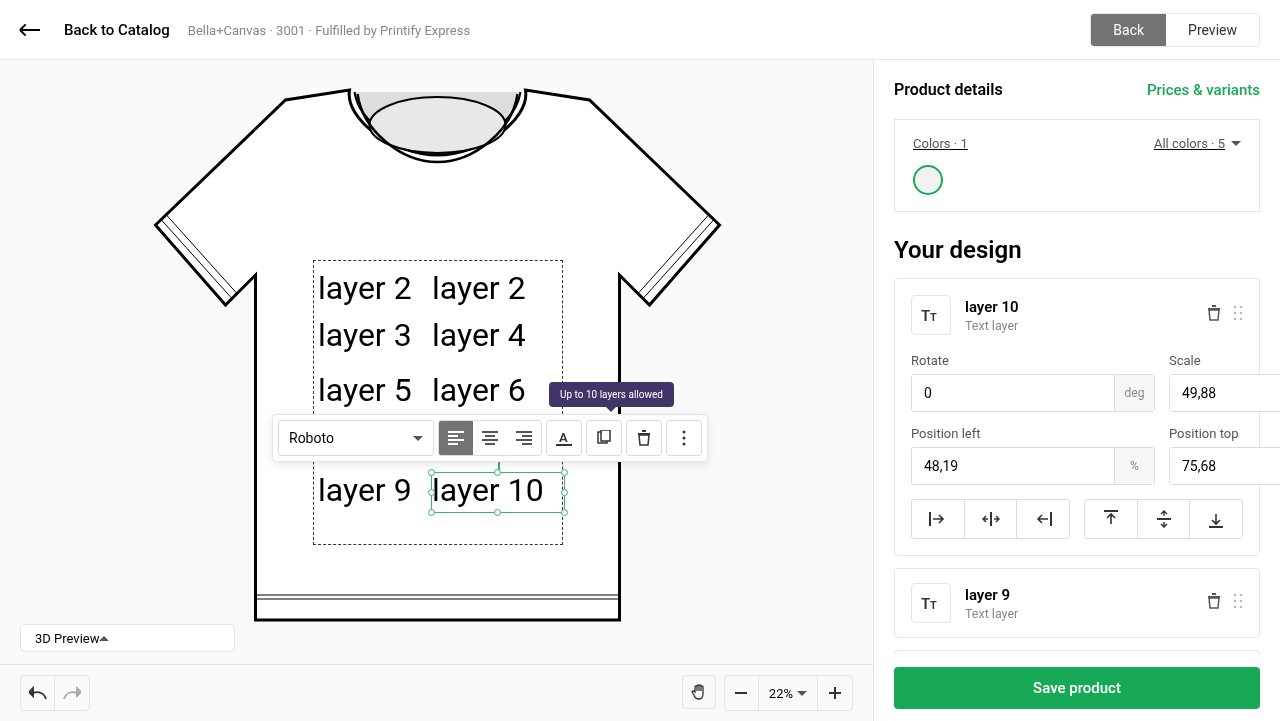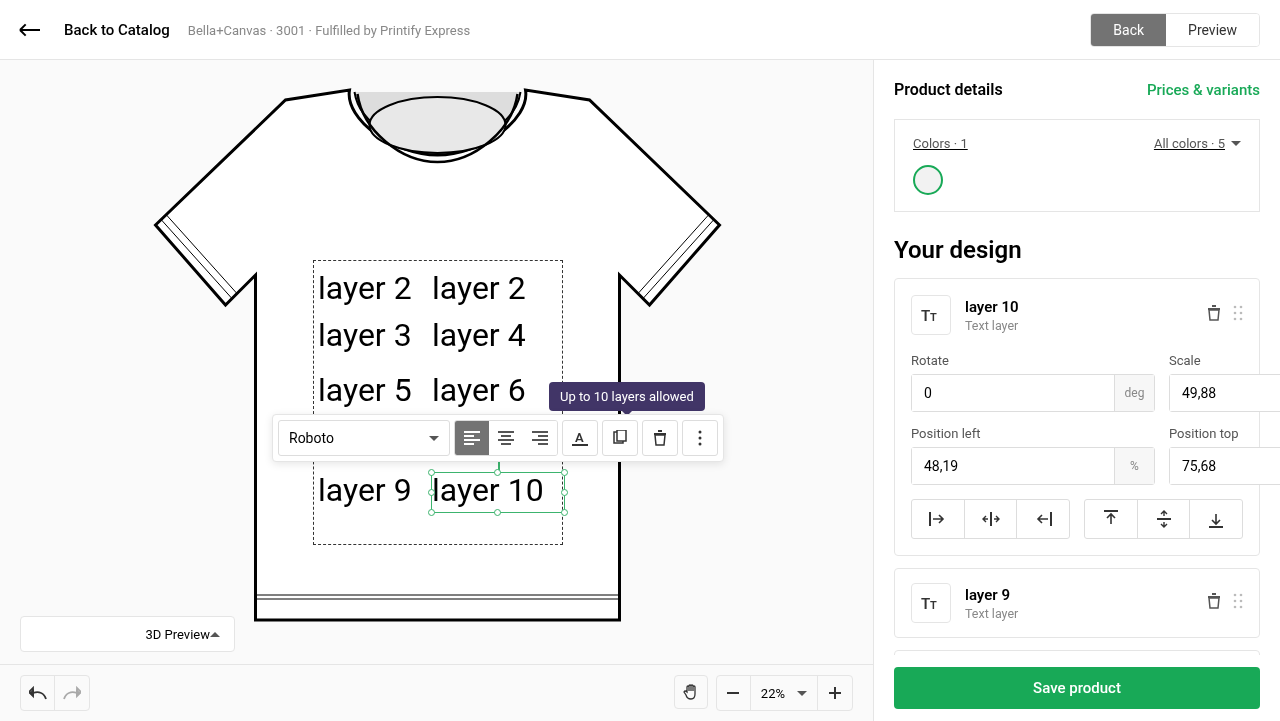--- a/index.html
+++ b/index.html
@@ -24,40 +24,40 @@
 .print-area { position: absolute; left: 313px; top: 200px; width: 250px; height: 285px; border: 1.5px dashed #333; }
 .layer-text { position: absolute; font-family: Roboto, sans-serif; font-weight: 400; font-size: 32px; color: #000; white-space: nowrap; }
 .selected-box { position: absolute; left: 431px; top: 412px; width: 134px; height: 41px; border: 1.5px solid #3cb46e; }
 .handle { position: absolute; width: 7px; height: 7px; background: #fff; border: 1.5px solid #3cb46e; border-radius: 50%; }
 .handle.tl { top: -4px; left: -4px; } .handle.tr { top: -4px; right: -4px; } .handle.bl { bottom: -4px; left: -4px; } .handle.br { bottom: -4px; right: -4px; }
 .handle.tm { top: -4px; left: 50%; margin-left: -4px; } .handle.bm { bottom: -4px; left: 50%; margin-left: -4px; }
 .handle.ml { left: -4px; top: 50%; margin-top: -4px; } .handle.mr { right: -4px; top: 50%; margin-top: -4px; }
 .rotate-handle { position: absolute; top: -18px; left: 50%; margin-left: -4px; width: 7px; height: 7px; background: #fff; border: 1.5px solid #3cb46e; border-radius: 50%; }
 .rotate-line { position: absolute; top: -14px; left: 50%; width: 1.5px; height: 13px; background: #3cb46e; }
 .floating-toolbar { position: absolute; left: 272px; top: 354px; display: flex; align-items: center; background: #fff; border: 1px solid #e5e5e5; border-radius: 4px; box-shadow: 0 2px 8px rgba(0,0,0,.1); padding: 5px; gap: 4px; }
-.font-select { display: flex; align-items: center; justify-content: space-between; width: 172px; height: 36px; border: 1px solid #ddd; border-radius: 3px; padding: 0 10px; font-size: 14px; cursor: pointer; }
+.font-select { display: flex; align-items: center; justify-content: space-between; width: 156px; height: 36px; border: 1px solid #ddd; border-radius: 3px; padding: 0 10px; font-size: 14px; cursor: pointer; }
 .tb-group { display: flex; border: 1px solid #ddd; border-radius: 3px; overflow: hidden; }
 .tb-btn { width: 34px; height: 34px; display: flex; align-items: center; justify-content: center; cursor: pointer; background: #fff; }
 .tb-btn.active { background: #737373; }
 .tb-btn.active svg path, .tb-btn.active svg rect { fill: #fff; }
 .tb-single { width: 36px; height: 36px; border: 1px solid #ddd; border-radius: 3px; display: flex; align-items: center; justify-content: center; cursor: pointer; }
-.tooltip { position: absolute; left: 549px; top: 322px; background: #413567; color: #fff; padding: 7px 11px; border-radius: 4px; font-size: 13px; }
+.tooltip { position: absolute; left: 549px; top: 322px; background: #413567; color: #fff; padding: 7px 11px; border-radius: 4px; font-size: 10px; }
 .tooltip::after { content: ""; position: absolute; top: 100%; left: 50%; margin-left: -5px; border: 5px solid transparent; border-top-color: #413567; }
 .canvas-footer { position: absolute; bottom: 12px; left: 20px; right: 20px; display: flex; justify-content: space-between; align-items: flex-end; pointer-events: none; }
 .canvas-footer > * { pointer-events: auto; }
-.preview3d { display: flex; align-items: center; justify-content: flex-end; width: 215px; height: 36px; border: 1px solid #e5e5e5; border-radius: 4px; background: #fff; padding: 0 14px; font-size: 13px; cursor: pointer; }
+.preview3d { display: flex; align-items: center; justify-content: flex-start; width: 215px; height: 28px; border: 1px solid #e5e5e5; border-radius: 4px; background: #fff; padding: 0 14px; font-size: 13px; cursor: pointer; }
 .bottom-row { display: flex; justify-content: space-between; align-items: center; padding: 10px 20px; border-top: 1px solid #e5e5e5; }
 .undo-redo { display: flex; border: 1px solid #e5e5e5; border-radius: 4px; overflow: hidden; }
 .ur-btn { width: 34px; height: 34px; display: flex; align-items: center; justify-content: center; border-right: 1px solid #e5e5e5; cursor: pointer; }
 .ur-btn:last-child { border-right: none; }
 .zoom-controls { display: flex; align-items: center; border: 1px solid #e5e5e5; border-radius: 4px; }
 .hand-btn { width: 34px; height: 34px; display: flex; align-items: center; justify-content: center; border: 1px solid #e5e5e5; border-radius: 4px; margin-right: 8px; cursor: pointer; }
 .zbtn { width: 34px; height: 34px; display: flex; align-items: center; justify-content: center; border-right: 1px solid #e5e5e5; cursor: pointer; }
 .zbtn:last-child { border-right: none; }
-.zoom-val { padding: 0 10px; font-size: 13px; display: flex; align-items: center; gap: 12px; border-right: 1px solid #e5e5e5; height: 34px; }
+.zoom-val { padding: 0 10px; font-size: 13px; display: flex; align-items: center; gap: 4px; border-right: 1px solid #e5e5e5; height: 34px; }
 .sidebar { width: 407px; border-left: 1px solid #e5e5e5; display: flex; flex-direction: column; overflow: hidden; }
 .side-head { display: flex; justify-content: space-between; align-items: center; padding: 20px 20px 0; font-size: 16px; font-weight: 600; }
 .prices-link { color: #18a957; font-weight: 500; font-size: 15px; cursor: pointer; }
 .side-body { flex: 1; overflow-y: auto; padding: 20px; }
 .colors-card { border: 1px solid #e5e5e5; border-radius: 0; padding: 16px 18px; margin-bottom: 24px; text-decoration: underline; }
 .colors-top { display: flex; justify-content: space-between; font-size: 13px; color: #555; margin-bottom: 14px; }
 .color-swatch { width: 30px; height: 30px; border-radius: 50%; background: #f2f2f2; border: 2px solid #18a957; }
 .section-title { font-weight: 600; font-size: 24px; margin-bottom: 14px; }
 .layer-card { border: 1px solid #e5e5e5; border-radius: 4px; padding: 16px; margin-bottom: 12px; }
 .layer-head { display: flex; align-items: center; gap: 14px; margin-bottom: 18px; }

